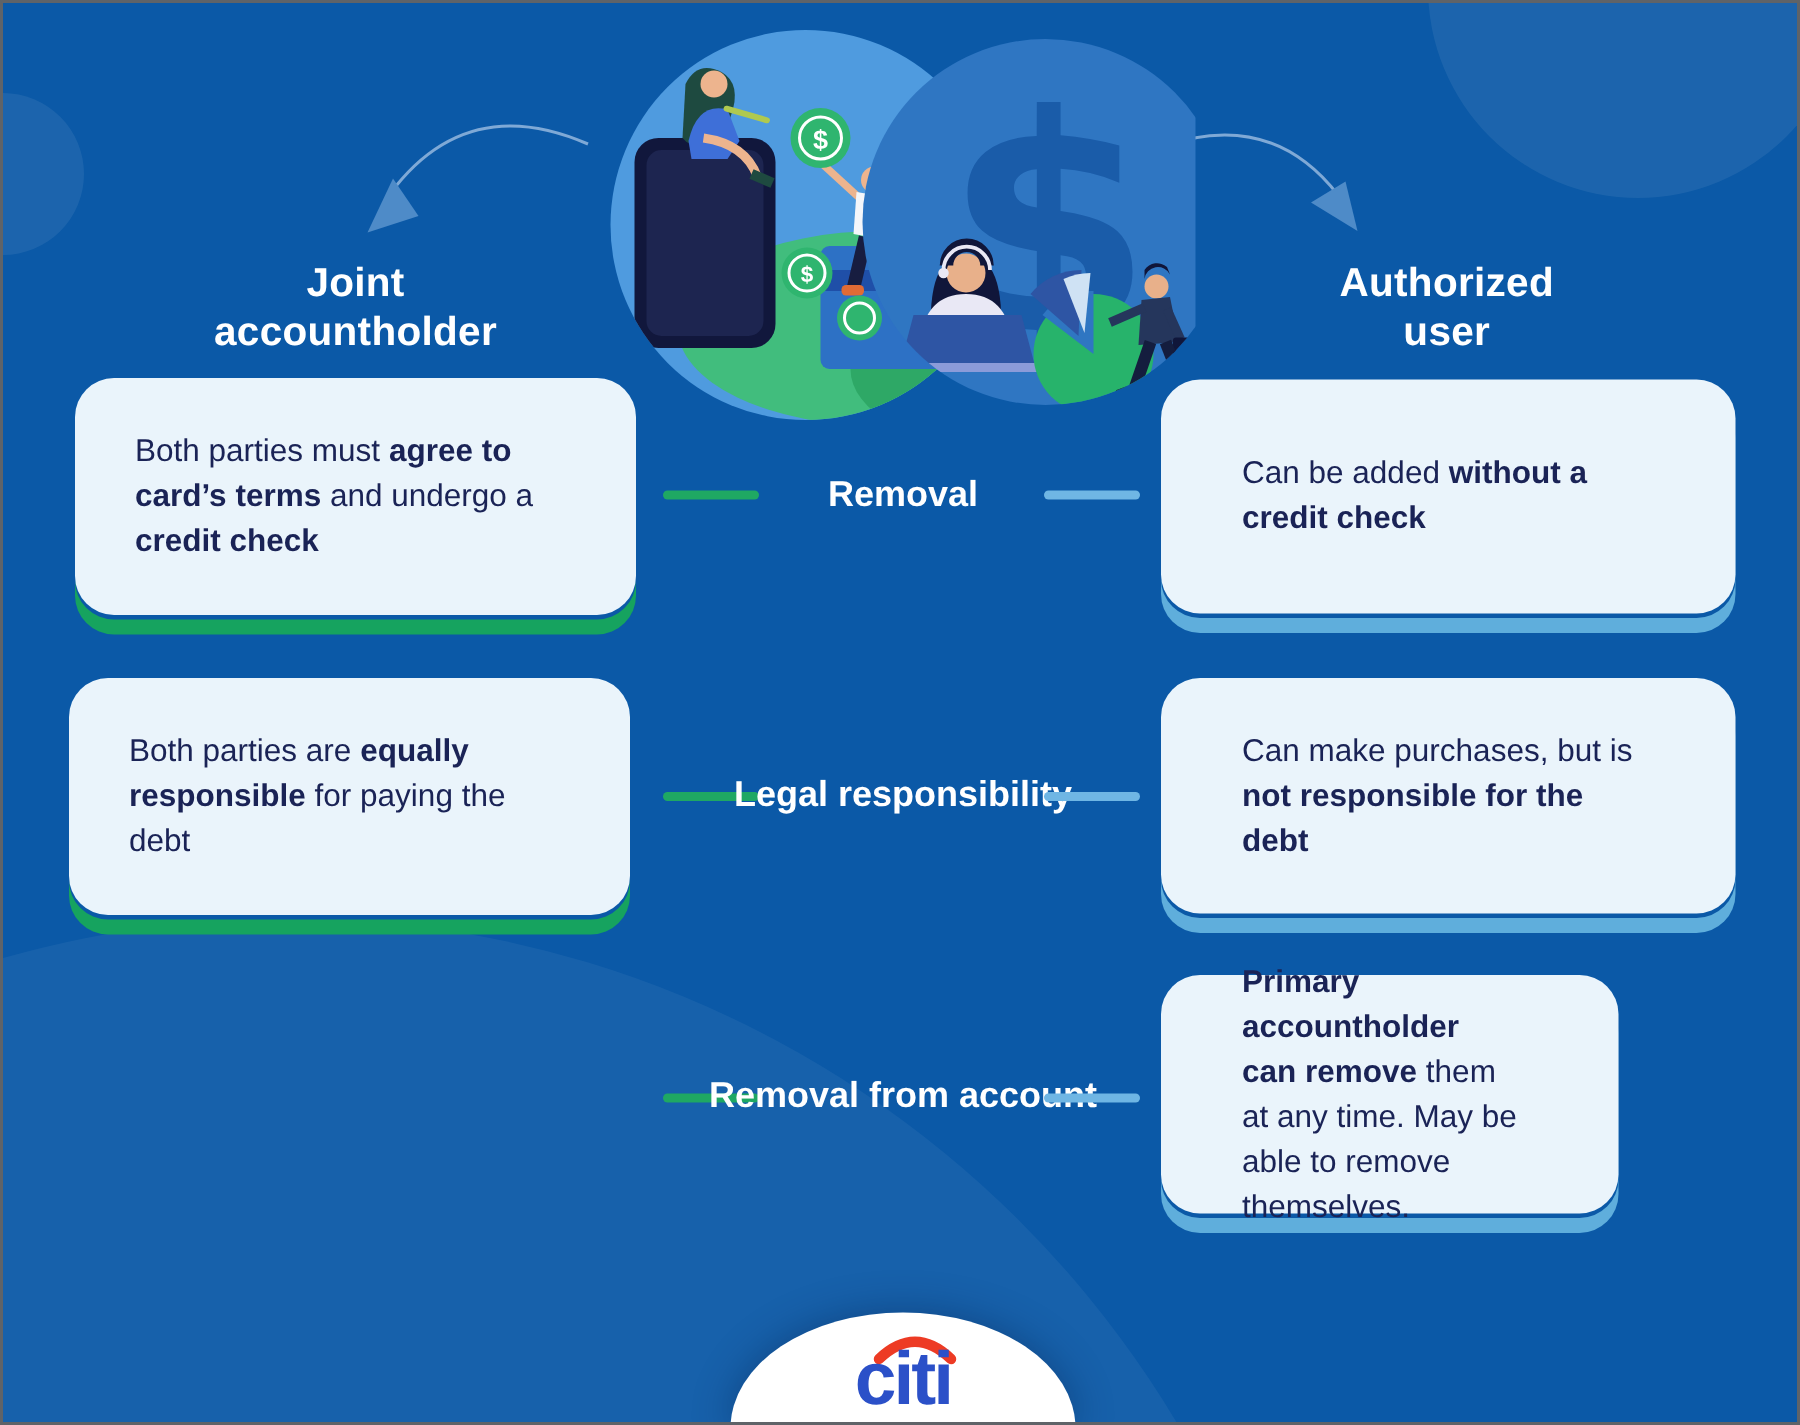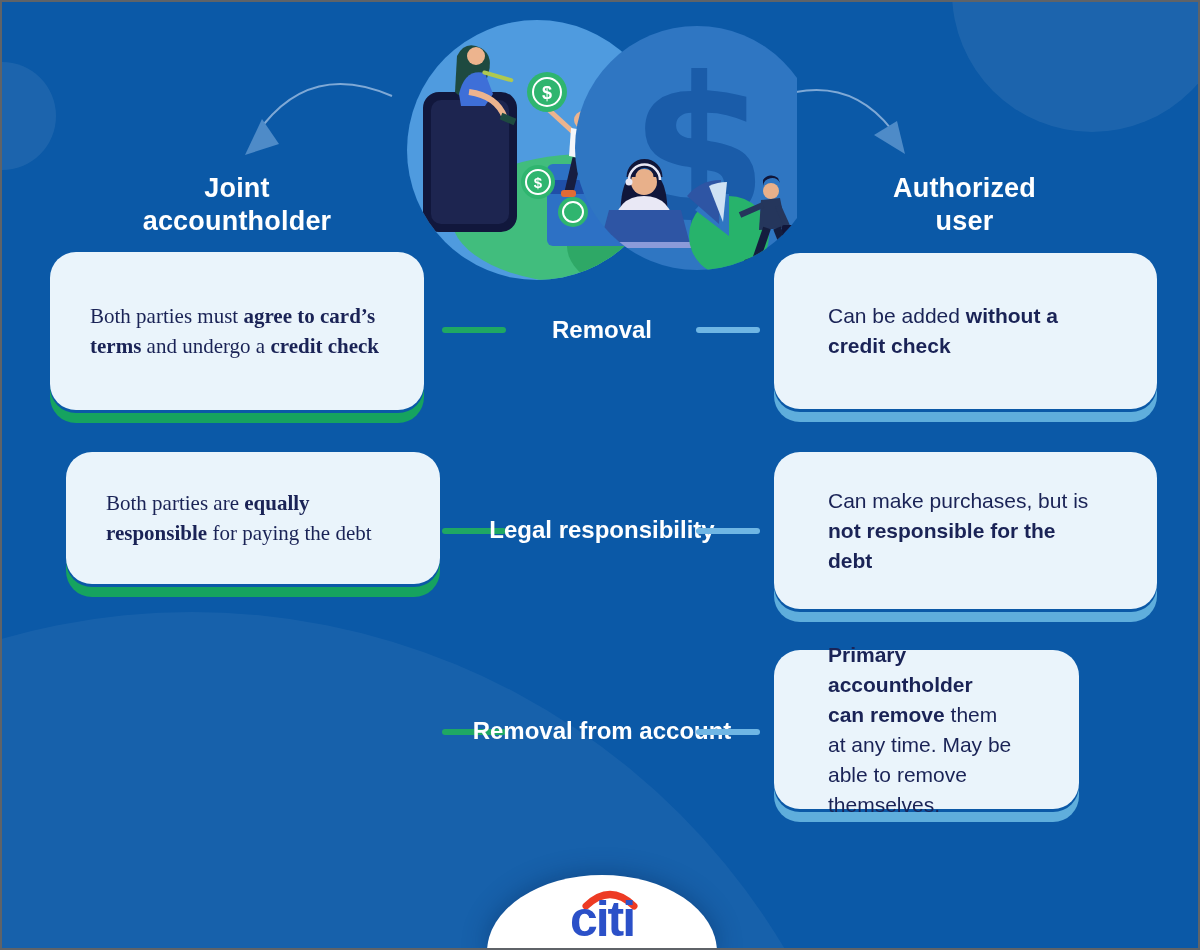--- a/index.html
+++ b/index.html
@@ -12,21 +12,21 @@
   .bg-circle.soft{background:rgba(255,255,255,0.05);}
 
   .col-header{
     position:absolute;color:#fff;font-weight:700;font-size:27px;line-height:33px;
     text-align:center;letter-spacing:.2px;
   }
   .card{
     position:absolute;background:#EAF4FB;border-radius:26px;display:flex;align-items:center;
     color:#1A2356;font-size:21px;line-height:30px;
   }
-  .card.green-shadow{box-shadow:0 3px 0 #0B59A7,0 13px 0 #16A35F;font-family:Liberation Serif, serif;}
+  .card.green-shadow{box-shadow:0 3px 0 #0B59A7,0 13px 0 #16A35F;}
   .card.blue-shadow{box-shadow:0 3px 0 #0B59A7,0 13px 0 #5FAEDC;}
   .card .txt{padding:0 40px 0 40px;}
   .card .txt .bold{font-weight:700;}
   .card.right .txt{padding:0 66px 0 54px;}
 
   .row-label{
     position:absolute;left:430px;width:340px;color:#fff;font-weight:700;font-size:24px;
     line-height:34px;text-align:center;display:flex;flex-direction:column;justify-content:center;
   }
   .dash{position:absolute;height:6px;width:64px;border-radius:3px;}
@@ -156,21 +156,21 @@
   </div>
   <div class="dash green" style="left:440px;top:325px;"></div>
   <div class="row-label" style="top:296px;height:64px;">
       <span>Removal</span>
     </div>
   <div class="dash blue" style="left:694px;top:325px;"></div>
   <div class="card blue-shadow right" style="left:772px;top:251px;width:383px;height:156px;">
     <div class="txt"><span>Can be added </span><span class="bold">without a credit check</span></div>
   </div>
 
-  <div class="card green-shadow" style="left:64px;top:450px;width:374px;height:132px;">
+  <div class="card green-shadow" style="left:44px;top:450px;width:374px;height:158px;">
     <div class="txt"><span>Both parties are </span><span class="bold">equally responsible</span><span> for paying the debt</span></div>
   </div>
   <div class="dash green" style="left:440px;top:526px;"></div>
   <div class="row-label" style="top:478px;height:100px;">
       <span>Legal responsibility</span>
     </div>
   <div class="dash blue" style="left:694px;top:526px;"></div>
   <div class="card blue-shadow right" style="left:772px;top:450px;width:383px;height:157px;">
     <div class="txt"><span>Can make purchases, but is </span><span class="bold">not responsible for the debt</span></div>
   </div>

